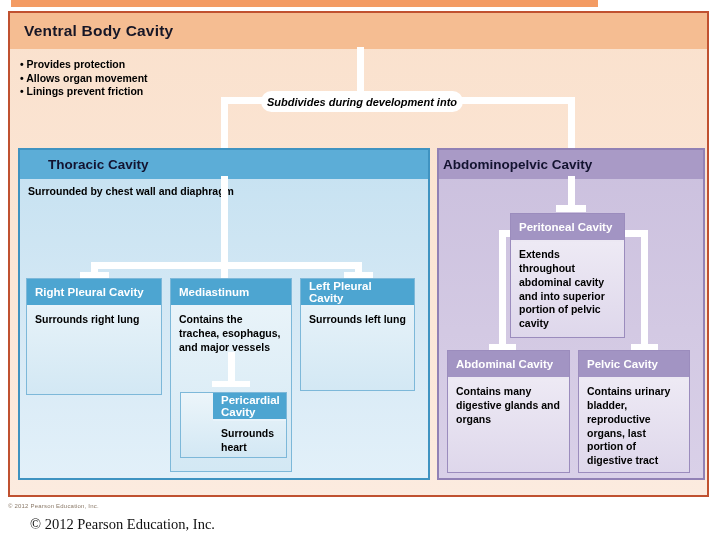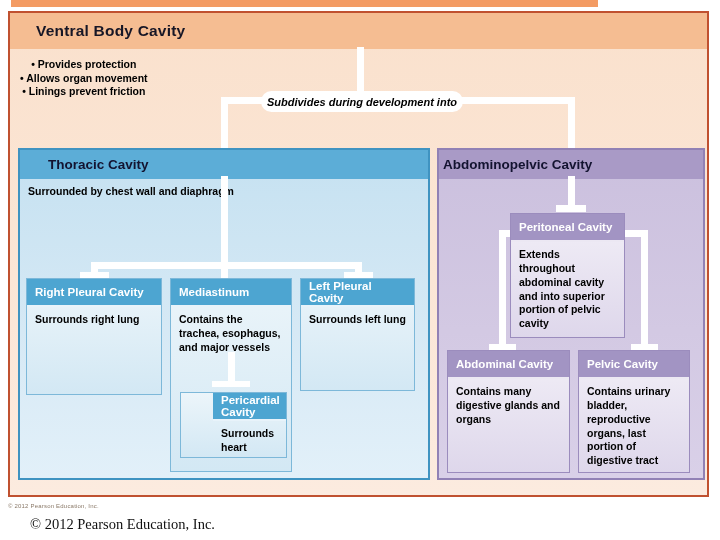--- a/index.html
+++ b/index.html
@@ -12,24 +12,24 @@
   .top-strip{left:11px;top:0;width:587px;height:7px;background:#f39b63;}
   
   .outer{
     left:8px;top:11px;width:701px;height:486px;
     border:2px solid #c05130;
     background:linear-gradient(180deg,#fae1cd 0%,#fbe6d6 55%,#fcebdf 100%);
     z-index:0;
   }
   .outer-hd{
     position:absolute;left:0;top:0;right:0;height:36px;background:#f5bd92;
-    display:flex;align-items:center;padding-left:26px;font-size:15.5px;color:#161626;
+    display:flex;align-items:center;padding-left:14px;font-size:15.5px;color:#161626;
     letter-spacing:.2px;
   }
-  .bullets{position:absolute;left:10px;top:45px;margin:0;padding:0;list-style:none;text-align:center;}
+  .bullets{position:absolute;left:10px;top:45px;margin:0;padding:0;list-style:none;}
   .bullets li{font-size:10.5px;line-height:13.5px;color:#000;}
   .bullets li::before{content:"• ";}
   
   .line{position:absolute;background:#ffffff;}
   .z1{z-index:1}.z3{z-index:3}.z5{z-index:5}
   .pill{
     position:absolute;left:261px;top:91px;width:202px;height:21px;background:#ffffff;
     border-radius:11px;z-index:2;display:flex;align-items:center;justify-content:center;
     font-size:11px;font-style:italic;color:#000;
   }

